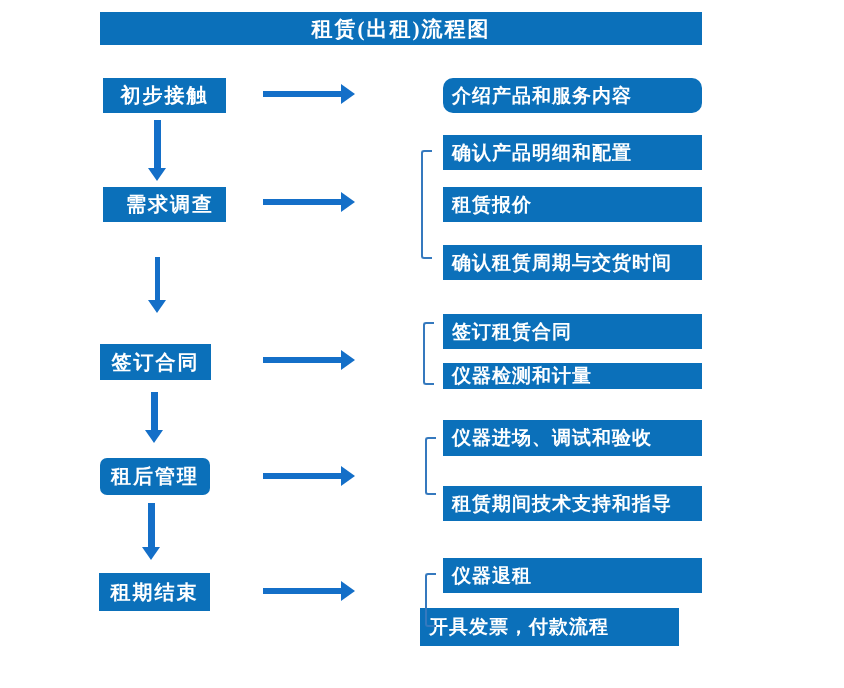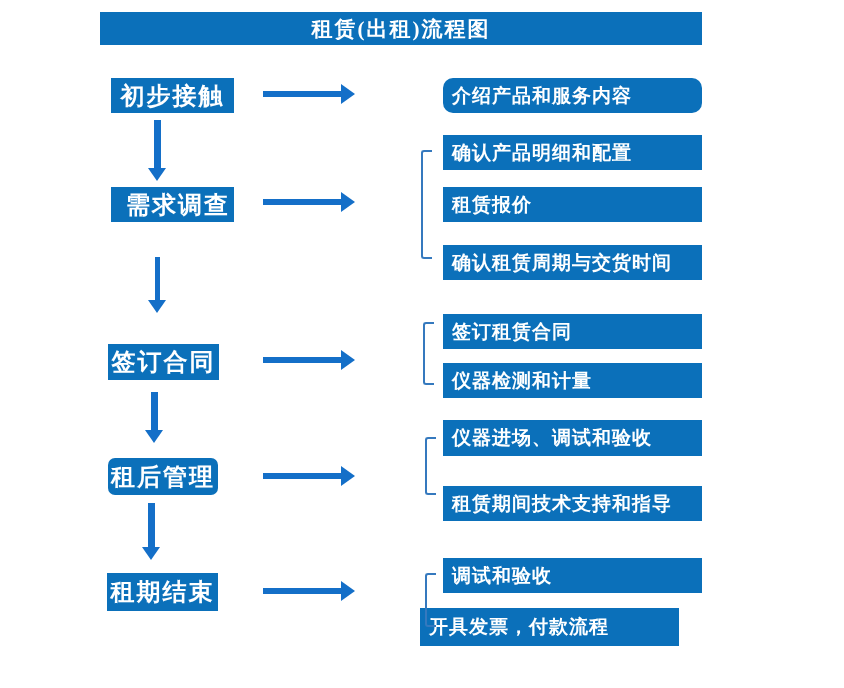--- a/index.html
+++ b/index.html
@@ -11,21 +11,21 @@
   html,body{margin:0;padding:0;background:#fff;}
   .canvas{
     position:relative;width:844px;height:688px;background:#fff;overflow:hidden;
     font-family:"Liberation Serif","DejaVu Serif",serif;
   }
   .blue-box{
     position:absolute;background:var(--box-blue);color:var(--text-white);
     font-weight:bold;display:flex;align-items:center;box-sizing:border-box;
   }
   .title-bar{justify-content:center;font-size:21px;letter-spacing:2px;}
-  .step-box{justify-content:center;font-size:24px;letter-spacing:2px;margin-left:8px;}
+  .step-box{justify-content:center;font-size:20px;letter-spacing:2px;}
   .detail-box{justify-content:flex-start;padding-left:9px;font-size:19px;letter-spacing:1px;}
   
   .h-arrow{position:absolute;height:20px;display:flex;align-items:center;}
   .h-arrow .shaft{height:6px;background:var(--arrow-blue);flex:1;}
   .h-arrow .head{
     width:0;height:0;border-top:10px solid transparent;border-bottom:10px solid transparent;
     border-left:14px solid var(--arrow-blue);
   }
   
   .v-arrow{position:absolute;width:18px;display:flex;flex-direction:column;align-items:center;}
@@ -55,24 +55,24 @@
   <div class="blue-box step-box" style="left:103px;top:187px;width:123px;height:35px;padding-left:11px;">需求调查</div>
   <div class="blue-box step-box" style="left:100px;top:344px;width:111px;height:36px;">签订合同</div>
   <div class="blue-box step-box" style="left:100px;top:458px;width:110px;height:37px;border-radius:7px;">租后管理</div>
   <div class="blue-box step-box" style="left:99px;top:573px;width:111px;height:38px;">租期结束</div>
 
   <div class="blue-box detail-box" style="left:443px;top:78px;width:259px;height:35px;border-radius:10px;">介绍产品和服务内容</div>
   <div class="blue-box detail-box" style="left:443px;top:135px;width:259px;height:35px;">确认产品明细和配置</div>
   <div class="blue-box detail-box" style="left:443px;top:187px;width:259px;height:35px;">租赁报价</div>
   <div class="blue-box detail-box" style="left:443px;top:245px;width:259px;height:35px;">确认租赁周期与交货时间</div>
   <div class="blue-box detail-box" style="left:443px;top:314px;width:259px;height:35px;">签订租赁合同</div>
-  <div class="blue-box detail-box" style="left:443px;top:363px;width:259px;height:35px;">仪器检测和计量</div>
+  <div class="blue-box detail-box" style="left:443px;top:363px;width:259px;height:26px;">仪器检测和计量</div>
   <div class="blue-box detail-box" style="left:443px;top:420px;width:259px;height:36px;">仪器进场、调试和验收</div>
   <div class="blue-box detail-box" style="left:443px;top:486px;width:259px;height:35px;">租赁期间技术支持和指导</div>
-  <div class="blue-box detail-box" style="left:443px;top:558px;width:259px;height:35px;">调试和验收</div>
+  <div class="blue-box detail-box" style="left:443px;top:558px;width:259px;height:35px;">仪器退租</div>
   <div class="blue-box detail-box" style="left:420px;top:608px;width:259px;height:38px;">开具发票，付款流程</div>
 
   <div class="h-arrow" style="left:263px;top:84px;width:92px;">
       <div class="shaft"></div>
       <div class="head"></div>
     </div>
   <div class="h-arrow" style="left:263px;top:192px;width:92px;">
       <div class="shaft"></div>
       <div class="head"></div>
     </div>

